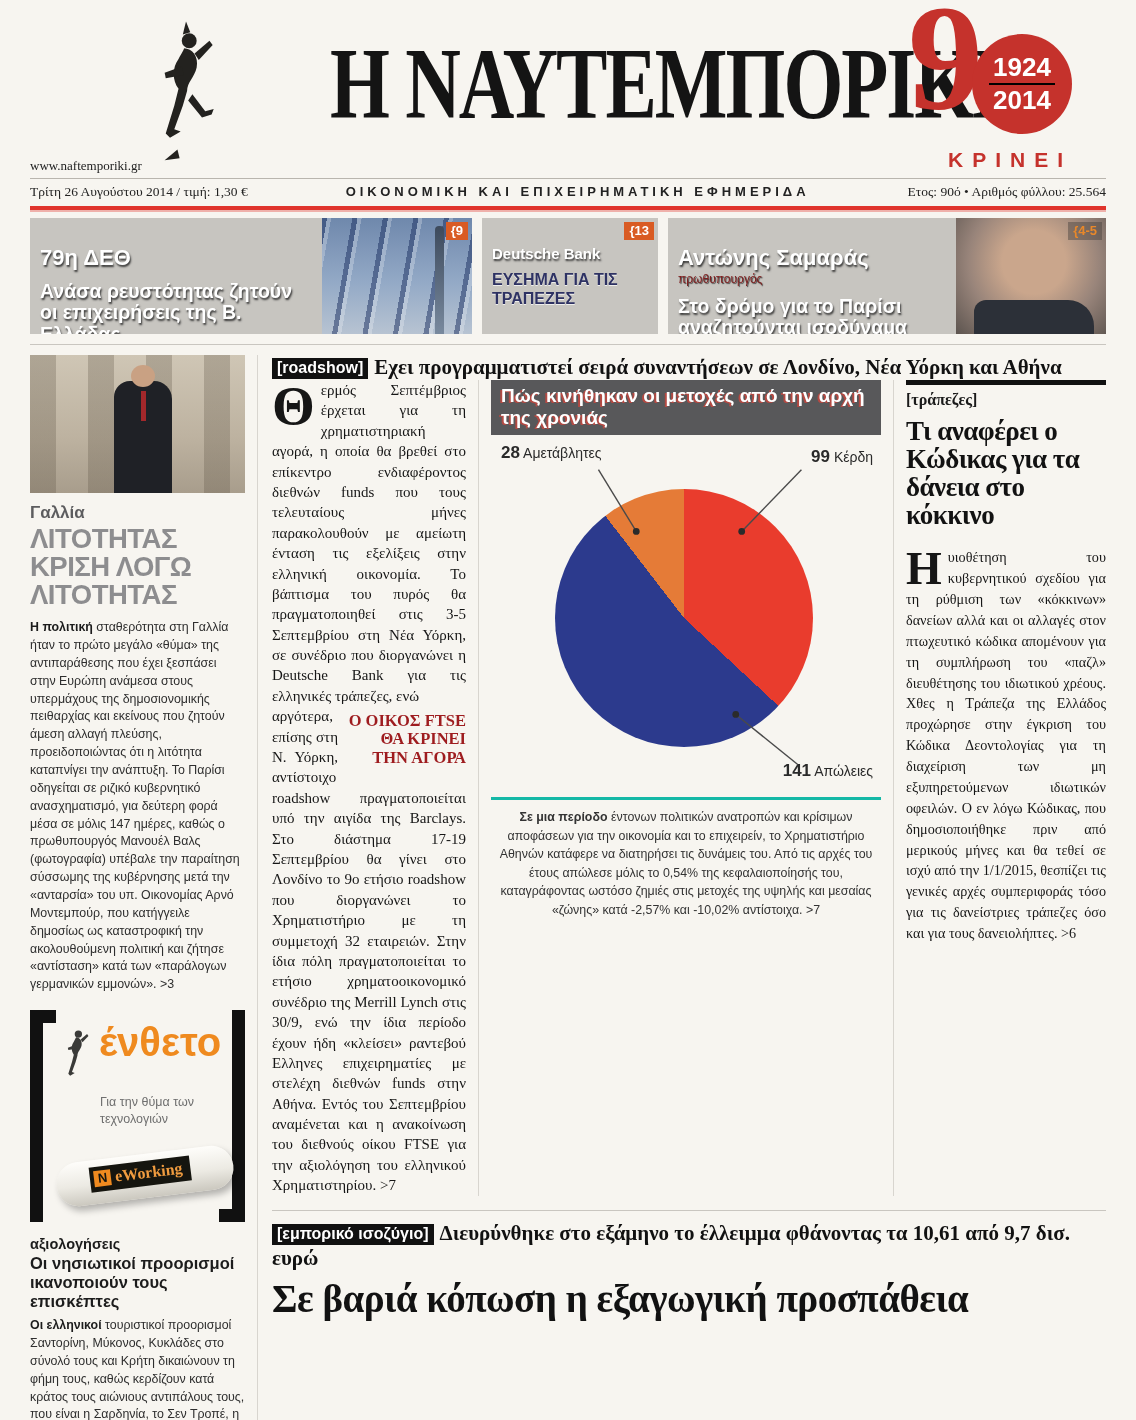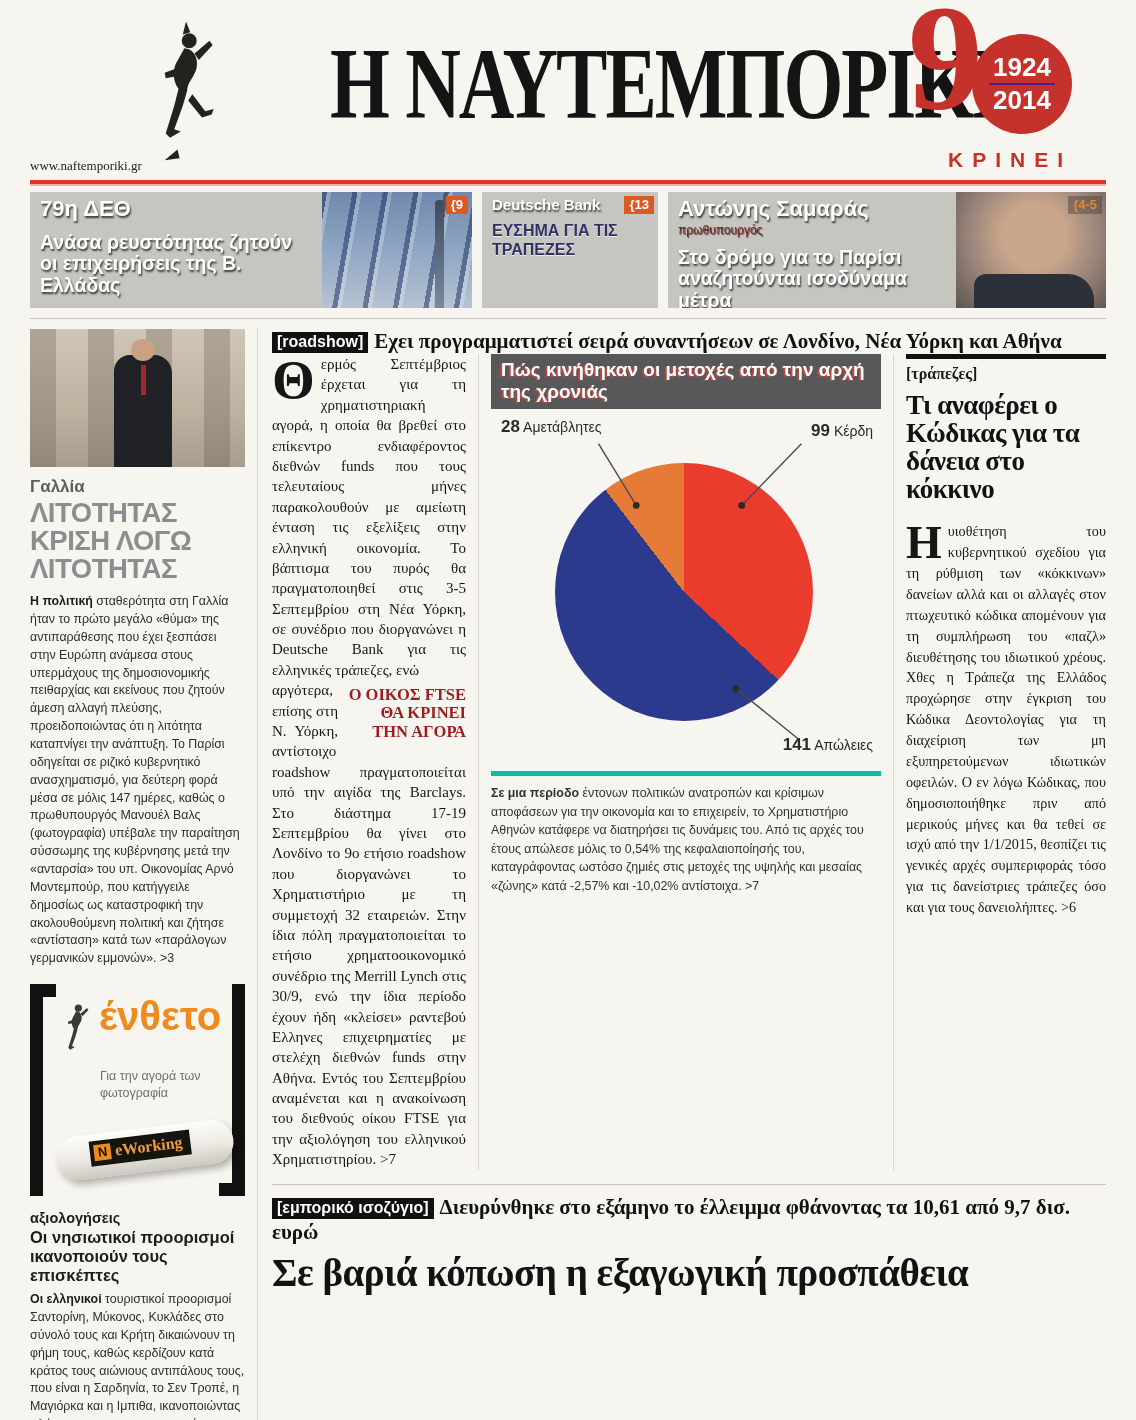--- a/index.html
+++ b/index.html
@@ -18,35 +18,35 @@
     font-family:"Liberation Serif", serif; font-weight:bold; font-size:77px; letter-spacing:-2px;
     transform:scaleY(1.32); transform-origin:center top; color:#141414; white-space:nowrap;
   }
   .logo90 { position:absolute; right:0; top:6px; width:200px; height:170px; }
   .logo90 .nine { position:absolute; left:2px; top:-34px; font-family:"Liberation Serif", serif; font-weight:bold; font-size:150px; color:#c5322c; }
   .logo90 .circle {
     position:absolute; left:66px; top:28px; width:100px; height:100px; border-radius:50%;
     background:#c5322c; color:#fff; display:flex; flex-direction:column; align-items:center; justify-content:center;
     font-weight:bold; font-size:26px; line-height:1.05;
   }
-  .logo90 .circle .yr-top { border-bottom:2px solid #4c1d95; padding:0 4px 2px; }
+  .logo90 .circle .yr-top { border-bottom:2px solid #000000; padding:0 4px 2px; }
   .logo90 .circle .yr-bot { padding-top:2px; }
   .logo90 .xronia { position:absolute; left:42px; bottom:4px; color:#c5322c; font-size:21px; font-weight:bold; letter-spacing:9px; }
   .dateline {
     margin:0 30px; border-top:1px solid #b9b5ae; padding:5px 0 4px;
     display:flex; justify-content:space-between; align-items:baseline;
   }
   .dl-left, .dl-right { font:13.5px "Liberation Serif", serif; color:#222; }
   .dl-center { font-weight:bold; font-size:13px; letter-spacing:4px; color:#222; }
   .red-rule { height:4px; background:#e0342c; margin:2px 30px 0; box-shadow:0 2px 0 rgba(224,52,44,.35); }
   
   .teasers { margin:8px 30px 0; display:grid; grid-template-columns:442px 176px 1fr; gap:10px; }
   .teaser { position:relative; background:#c7c5c0; height:116px; overflow:hidden; }
   .t-flex { display:flex; height:100%; }
-  .t-text { flex:1; padding:4px 10px; }
+  .t-text { flex:1; padding:21px 10px;margin-top:6px; }
   .t-kicker { font-weight:bold; font-size:22px; color:#fff; text-shadow:1px 2px 2px rgba(30,30,30,.85); }
   .t-kicker.small { font-size:15px; }
   .t-sub { font-size:12px; color:#7f1d1d; text-shadow:1px 1px 1px rgba(30,30,30,.8); margin-top:1px; }
   .t-title { font-weight:bold; font-size:19.5px; line-height:1.1; color:#fff; text-shadow:1px 2px 2px rgba(30,30,30,.85); margin-top:10px; }
   .t-title.navy { color:#2e3263; text-shadow:0 1px 0 rgba(255,255,255,.7); font-size:16px; margin-top:8px; line-height:1.2; }
   .t-photo { position:relative; width:150px; flex:none; }
   .photo-fair { background:linear-gradient(180deg,#6f88ac,#93a9c6 55%,#b7c3d2); }
   .photo-fair::before { content:""; position:absolute; inset:0;
     background:repeating-linear-gradient(100deg, rgba(25,45,95,.5) 0 5px, rgba(255,255,255,.25) 5px 9px, transparent 9px 30px); }
   .photo-fair::after { content:""; position:absolute; right:28px; top:8px; width:9px; height:100%; background:linear-gradient(180deg,#3d4a5c,#7d8ea3); border-radius:4px; }
@@ -102,21 +102,21 @@
   .pie-box { border-left:1px solid #d8d5cf; border-right:1px solid #d8d5cf; padding:0 12px; }
   .chart-title { background:#58585a; color:#fff; font-weight:bold; font-size:19px; padding:5px 10px 6px; text-shadow:-2px 1px 0 rgba(210,70,60,.75); }
   .pie-area { position:relative; height:352px; }
   .pie { position:absolute; left:64px; top:54px; width:258px; height:258px; border-radius:50%; }
   .callout { position:absolute; font-size:14px; color:#2a2a2a; }
   .callout b { font-size:17px; }
   .callout.c28 { left:10px; top:8px; }
   .callout.c99 { right:8px; top:12px; }
   .callout.c141 { right:8px; top:326px; }
   .callout-lines { position:absolute; inset:0; width:100%; height:100%; }
-  .fig-caption { margin-top:10px; font-size:12.4px; line-height:1.5; color:#333; text-align:left; border-top:5px solid #14b8a6; padding-top:8px; }
+  .fig-caption { margin-top:10px; font-size:12.4px; line-height:1.5; color:#333; text-align:center; border-top:3px solid #14b8a6; padding-top:8px; }
   
   .side-col { padding-left:12px; }
   .side-bar { height:5px; background:#111; margin-bottom:6px; }
   .side-kicker { font-family:"Liberation Serif", serif; font-weight:bold; font-size:16px; margin-bottom:8px; }
   .side-col h3 { font-family:"Liberation Serif", serif; font-weight:bold; font-size:27px; line-height:1.04; letter-spacing:-0.5px; margin-bottom:18px; color:#121212; }
   .side-body { font-family:"Liberation Serif", serif; font-size:14.2px; line-height:1.47; text-align:justify; color:#161616; }
   .side-body .dc { font-size:46px; padding-top:4px; }
   
   .trade { margin-top:14px; }
   .trade-headline { font-family:"Liberation Serif", serif; font-weight:bold; font-size:39px; line-height:1; letter-spacing:-0.5px; color:#121212; margin:8px 0 14px; }
@@ -144,20 +144,25 @@
     <div class="logo90">
       <span class="nine">9</span>
       <div class="circle">
         <span class="yr-top">1924</span>
         <span class="yr-bot">2014</span>
       </div>
       <div class="xronia">ΚΡΙΝΕΙ</div>
     </div>
   </header>
 
+  <div class="dateline">
+    <span class="dl-left">Τρίτη 26 Αυγούστου 2014 / τιμή: 1,30 €</span>
+    <span class="dl-center">ΟΙΚΟΝΟΜΙΚΗ ΚΑΙ ΕΠΙΧΕΙΡΗΜΑΤΙΚΗ ΕΦΗΜΕΡΙΔΑ</span>
+    <span class="dl-right">Ετος: 90ό • Αριθμός φύλλου: 25.564</span>
+  </div>
   <div class="red-rule"></div>
 
   <section class="teasers">
     <article class="teaser">
       <div class="t-flex">
         <div class="t-text">
           <div class="t-kicker">79η ΔΕΘ</div>
           <div class="t-title">Ανάσα ρευστότητας ζητούν οι επιχειρήσεις της Β. Ελλάδας</div>
         </div>
         <div class="t-photo photo-fair">
@@ -213,21 +218,21 @@
               <circle cx="33" cy="22" r="8"></circle>
               <path d="M28 29 c8 0 14 8 12 18 c-2 9 -9 14 -9 22 l-4 14 -8 22 6 2 -10 6 -4 -4 8 -26 4 -16 c-6 -8 -6 -20 0 -28z"></path>
               <path d="M38 34 l14 -12 3 4 -13 14 z"></path>
               <path d="M26 46 l-16 6 1 5 17 -3 z"></path>
             </g>
           </svg>
           <div>
             <div class="insert-title">ένθετο</div>
           </div>
         </div>
-        <div class="insert-sub">Για την αγορά των φωτογραφία</div>
+        <div class="insert-sub">Για την θύμα των τεχνολογιών</div>
         <div class="roll">
           <div class="roll-label">
             <span class="n-logo">N</span>
             <span class="ework">eWorking</span>
           </div>
         </div>
       </div>
 
       <article class="ratings">
         <div class="kicker-plain">αξιολογήσεις</div>

